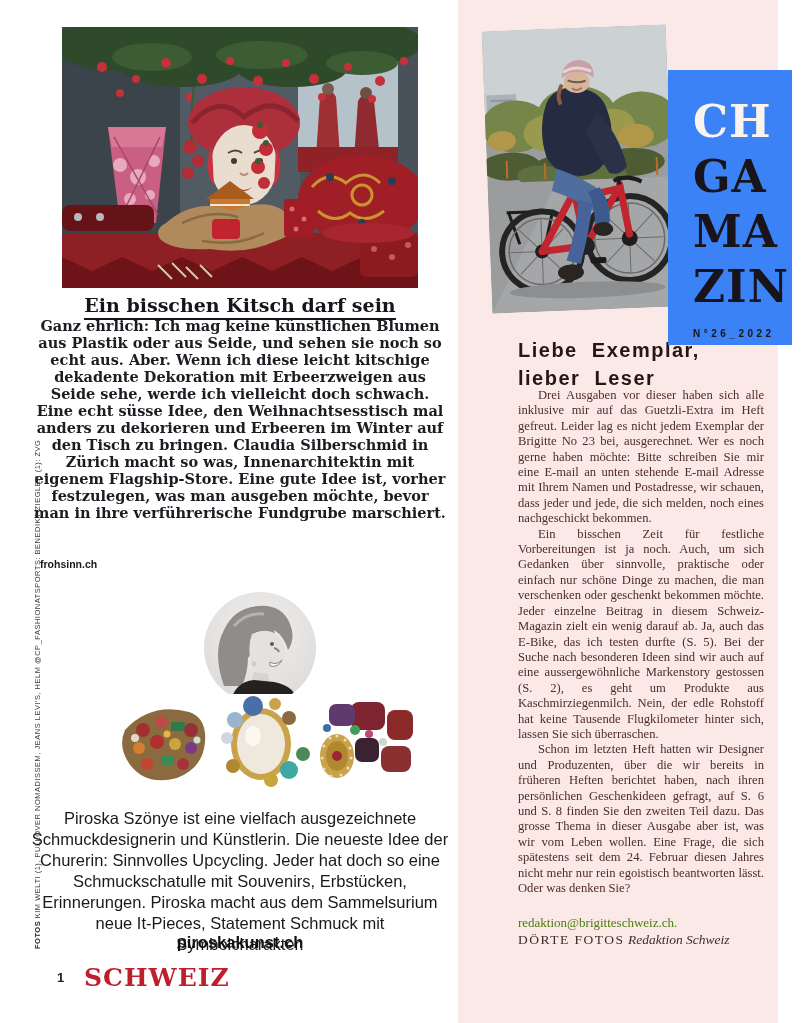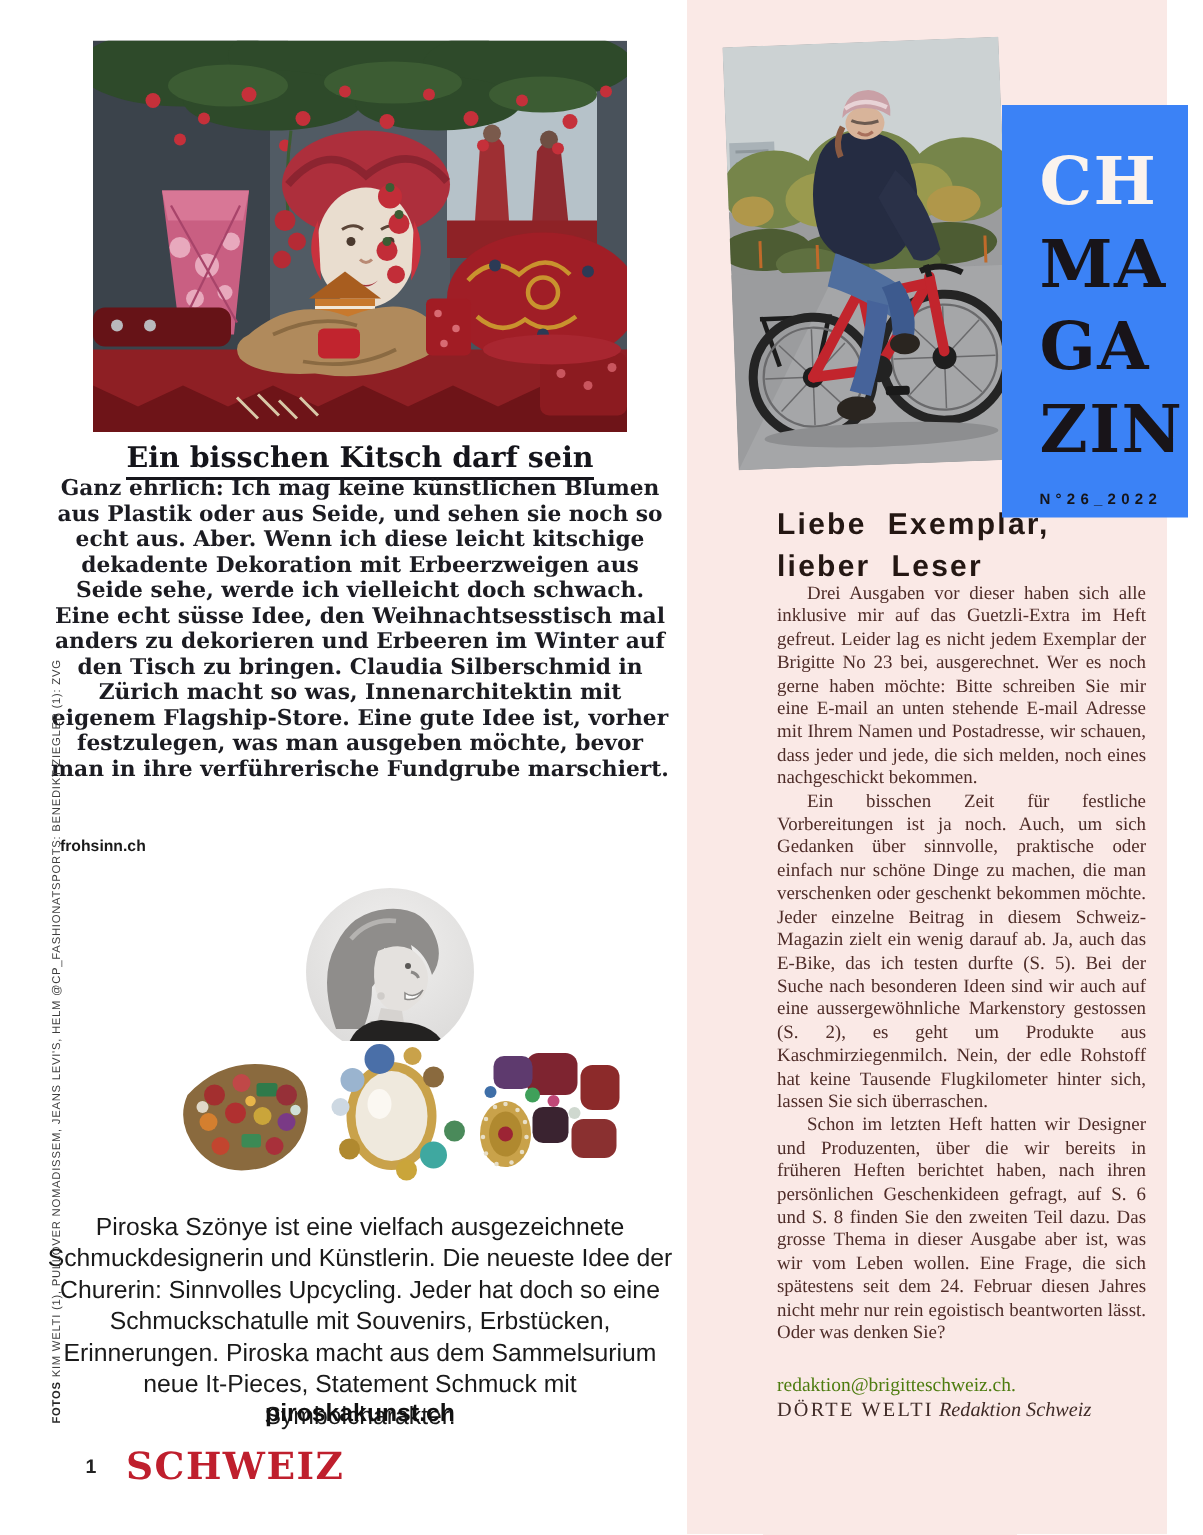--- a/index.html
+++ b/index.html
@@ -420,37 +420,37 @@
       <path d="M88 60 q5 4 10 0" stroke="#a8705c" stroke-width="2" fill="none"></path>
       <path d="M78 56 q-6 10 -2 20" stroke="#8a5a42" stroke-width="4" fill="none"></path>
 
       <ellipse cx="96" cy="262" rx="78" ry="8" fill="#8d8e90"></ellipse>
     </svg>
   </div>
 
   <div class="masthead">
     <div class="mast-lines">
       <div class="mast-ch">CH</div>
+      <div>GA</div>
       <div>MA</div>
-      <div>GA</div>
       <div>ZIN</div>
     </div>
     <div class="issue">N°26_2022</div>
   </div>
 
   <div class="greeting">
     <div>Liebe Exemplar,</div>
     <div>lieber Leser</div>
   </div>
 
   <div class="editorial">
     <p>Drei Ausgaben vor dieser haben sich alle inklusive mir auf das Guetzli-Extra im Heft gefreut. Leider lag es nicht jedem Exemplar der Brigitte No 23 bei, ausgerechnet. Wer es noch gerne haben möchte: Bitte schreiben Sie mir eine E-mail an unten stehende E-mail Adresse mit Ihrem Namen und Postadresse, wir schauen, dass jeder und jede, die sich melden, noch eines nachgeschickt bekommen.</p>
     <p>Ein bisschen Zeit für festliche Vorbereitungen ist ja noch. Auch, um sich Gedanken über sinnvolle, praktische oder einfach nur schöne Dinge zu machen, die man verschenken oder geschenkt bekommen möchte. Jeder einzelne Beitrag in diesem Schweiz-Magazin zielt ein wenig darauf ab. Ja, auch das E-Bike, das ich testen durfte (S. 5). Bei der Suche nach besonderen Ideen sind wir auch auf eine aussergewöhnliche Markenstory gestossen (S. 2), es geht um Produkte aus Kaschmirziegenmilch. Nein, der edle Rohstoff hat keine Tausende Flugkilometer hinter sich, lassen Sie sich überraschen.</p>
     <p>Schon im letzten Heft hatten wir Designer und Produzenten, über die wir bereits in früheren Heften berichtet haben, nach ihren persönlichen Geschenkideen gefragt, auf S. 6 und S. 8 finden Sie den zweiten Teil dazu. Das grosse Thema in dieser Ausgabe aber ist, was wir vom Leben wollen. Eine Frage, die sich spätestens seit dem 24. Februar diesen Jahres nicht mehr nur rein egoistisch beantworten lässt. Oder was denken Sie?</p>
   </div>
 
   <div class="contact">redaktion@brigitteschweiz.ch.</div>
   <div class="signature">
-    <span class="sig-name">DÖRTE WELTI</span>
+    <span class="sig-name">DÖRTE FOTOS</span>
     <span class="sig-role">Redaktion Schweiz</span>
   </div>
 
 </div>
 
 </body></html>

